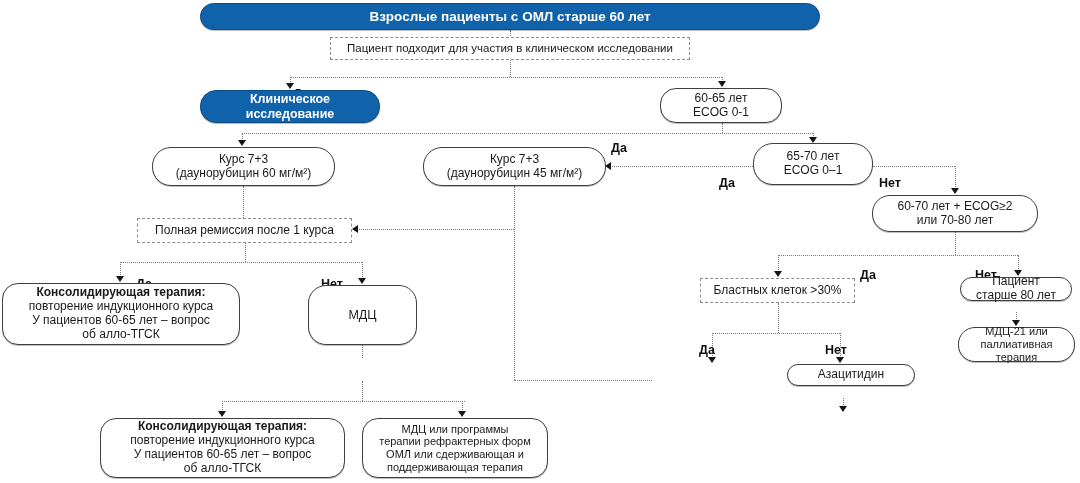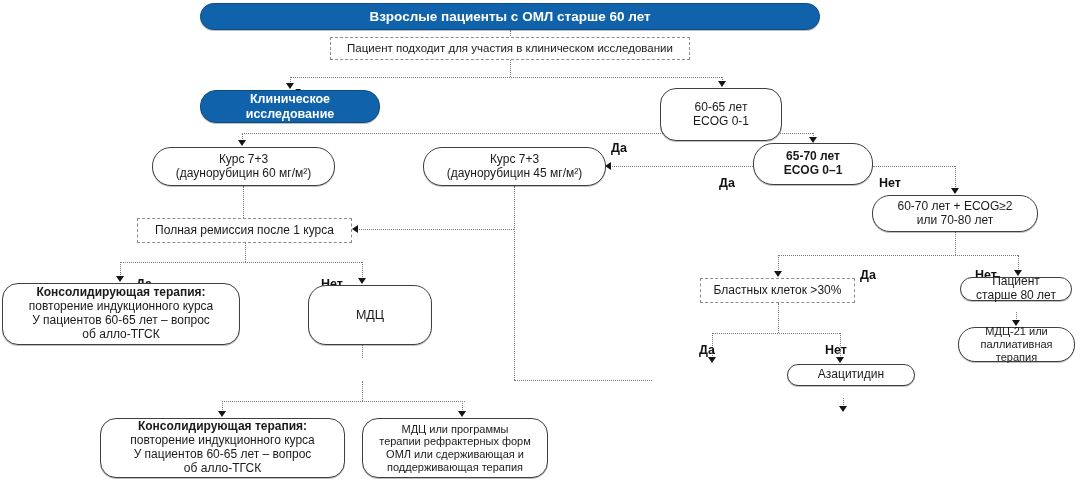--- a/index.html
+++ b/index.html
@@ -121,44 +121,44 @@
   <span class="lbl" style="left:699px;top:311px;">Да</span>
   <span class="lbl" style="left:825px;top:311px;">Нет</span>
 
   <div class="node blue" style="left:200px;top:3px;width:620px;height:27px;border-radius:14px;font-size:13.5px;">Взрослые пациенты с ОМЛ старше 60 лет</div>
 
   <div class="node blue" style="left:200px;top:90px;width:180px;height:33px;border-radius:16px;font-size:12.5px;">Клиническое
 исследование</div>
 
   <div class="node dashedbox" style="left:330px;top:37px;width:360px;height:23px;">Пациент подходит для участия в клиническом исследовании</div>
 
-  <div class="node" style="left:660px;top:88px;width:122px;height:53px;border-radius:16px;">60-65 лет
+  <div class="node" style="left:660px;top:88px;width:122px;height:35px;border-radius:16px;">60-65 лет
 ECOG 0-1</div>
 
   <div class="node" style="left:152px;top:147px;width:183px;height:39px;border-radius:19px;">Курс 7+3
 (даунорубицин 60 мг/м²)</div>
 
   <div class="node" style="left:423px;top:147px;width:183px;height:39px;border-radius:19px;">Курс 7+3
 (даунорубицин 45 мг/м²)</div>
 
-  <div class="node" style="left:753px;top:143px;width:120px;height:42px;border-radius:20px;font-weight:bold;">65-70 лет
+  <div class="node" style="left:753px;top:143px;width:120px;height:42px;border-radius:20px;">65-70 лет
 ECOG 0–1</div>
 
   <div class="node" style="left:872px;top:195px;width:166px;height:37px;border-radius:18px;">60-70 лет + ECOG≥2
 или 70-80 лет</div>
 
   <div class="node dashedbox" style="left:137px;top:218px;width:215px;height:25px;font-size:12px;">Полная ремиссия после 1 курса</div>
 
   <div class="node" style="left:2px;top:283px;width:238px;height:62px;border-radius:16px;">
     <span class="nb">Консолидирующая терапия:</span><span>повторение индукционного курса
 У пациентов 60-65 лет – вопрос
 об алло-ТГСК</span>
   </div>
 
-  <div class="node" style="left:308px;top:285px;width:124px;height:60px;border-radius:18px;font-size:12.5px;">МДЦ</div>
+  <div class="node" style="left:308px;top:285px;width:109px;height:60px;border-radius:18px;font-size:12.5px;">МДЦ</div>
 
 
   <div class="node" style="left:100px;top:418px;width:245px;height:60px;border-radius:16px;">
     <span class="nb">Консолидирующая терапия:</span><span>повторение индукционного курса
 У пациентов 60-65 лет – вопрос
 об алло-ТГСК</span>
   </div>
 
   <div class="node" style="left:362px;top:418px;width:186px;height:60px;border-radius:16px;font-size:11px;">МДЦ или программы
 терапии рефрактерных форм

